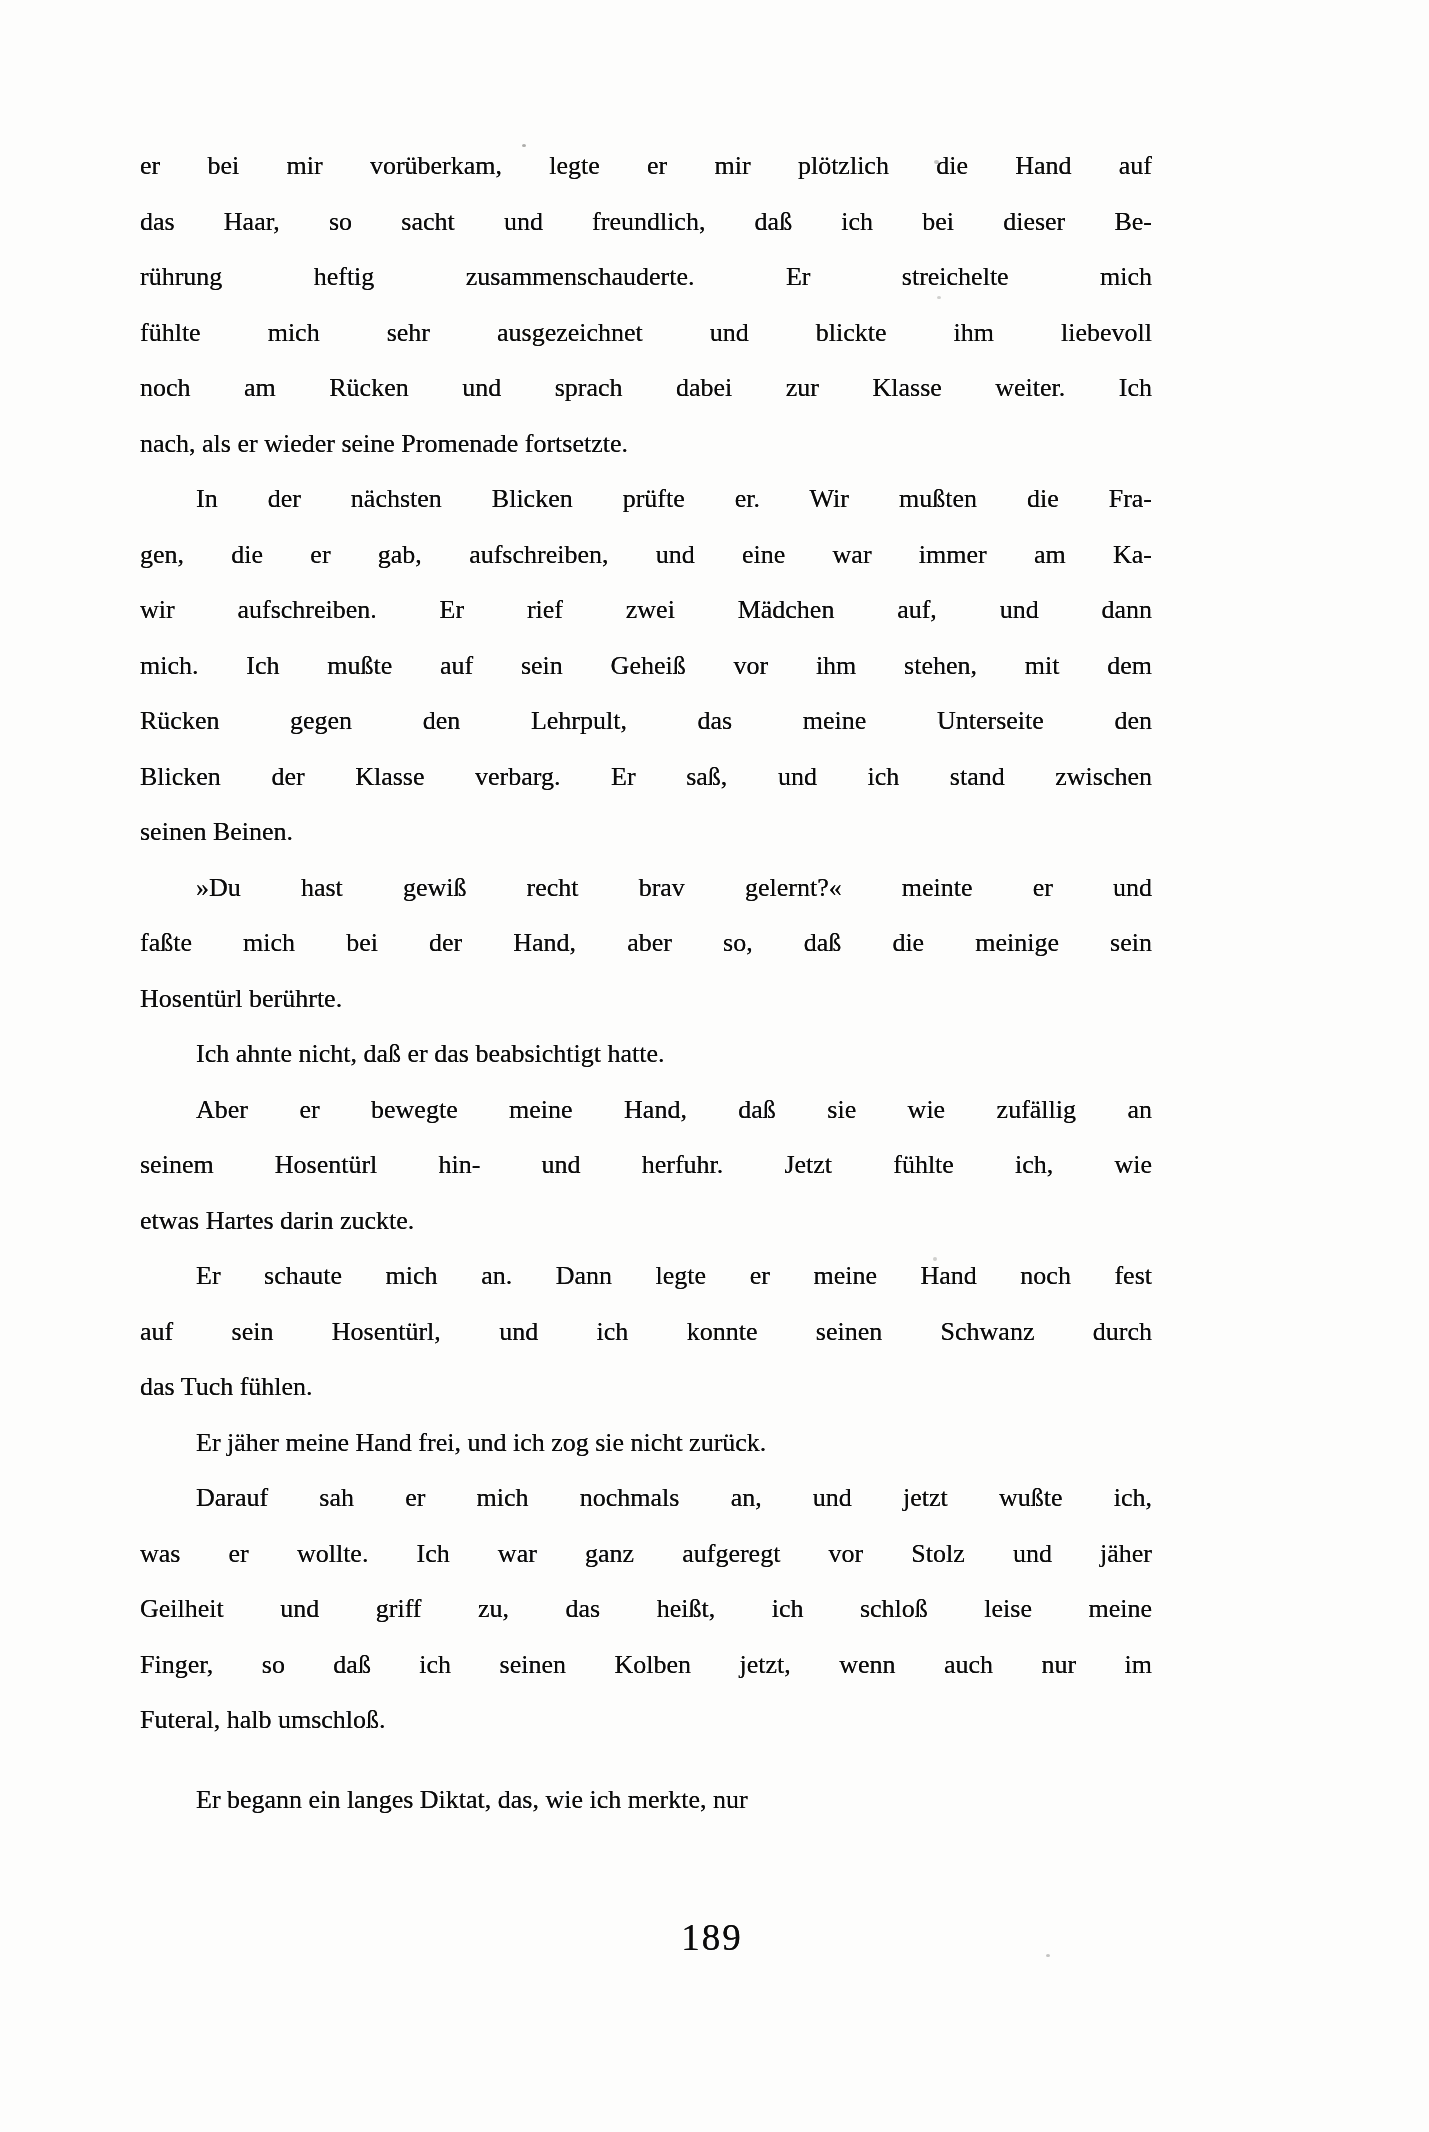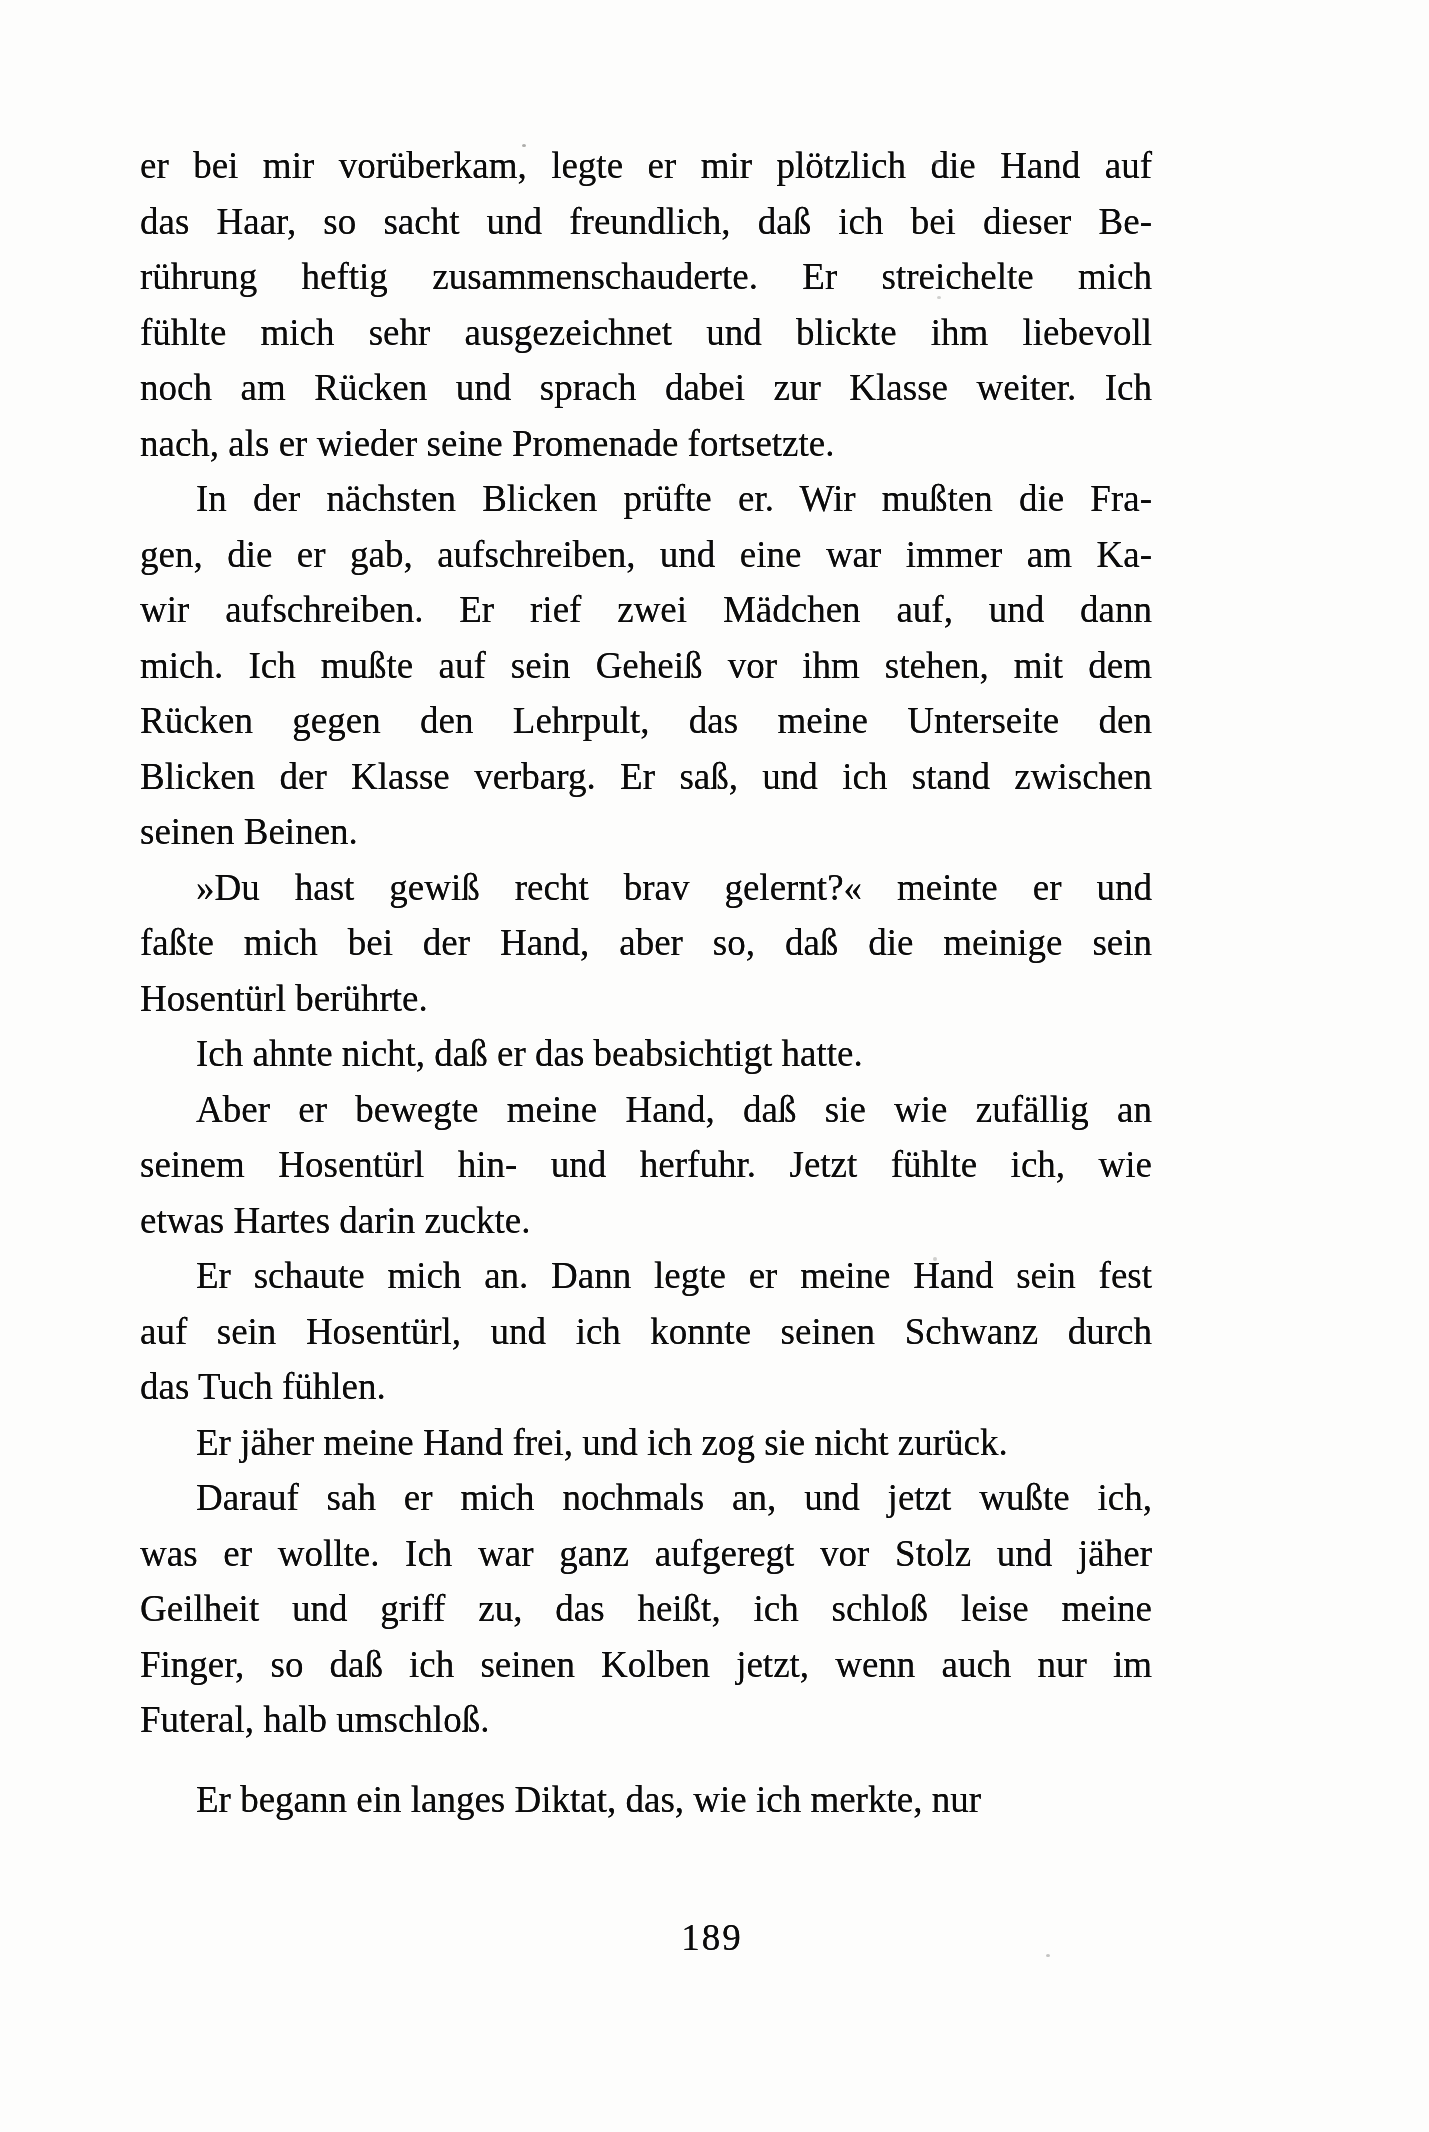--- a/index.html
+++ b/index.html
@@ -18,21 +18,21 @@
     height: 2132px;
     background: #fdfdfc;
     overflow: hidden;
     color: #0b0b0b;
   }
   .text-block {
     position: absolute;
     left: 140px;
     top: 138px;
     width: 1012px;
-    font-size: 37px;
+    font-size: 26px;
     line-height: 55.5px;
     color: #0b0b0b;
     text-shadow: 0 0 0.6px rgba(0,0,0,0.85);
   }
   .para { margin: 0; padding: 0; }
   .para.gap { margin-top: 24px; }
   .line {
     text-align: justify;
     text-align-last: justify;
     white-space: normal;
@@ -91,21 +91,21 @@
       </div>
       <div class="para indent">
         <div class="line first last">Ich ahnte nicht, daß er das beabsichtigt hatte.</div>
       </div>
       <div class="para indent">
         <div class="line first">Aber er bewegte meine Hand, daß sie wie zufällig an</div>
         <div class="line">seinem Hosentürl hin- und herfuhr. Jetzt fühlte ich, wie</div>
         <div class="line last">etwas Hartes darin zuckte.</div>
       </div>
       <div class="para indent">
-        <div class="line first">Er schaute mich an. Dann legte er meine Hand sein fest</div>
+        <div class="line first">Er schaute mich an. Dann legte er meine Hand noch fest</div>
         <div class="line">auf sein Hosentürl, und ich konnte seinen Schwanz durch</div>
         <div class="line last">das Tuch fühlen.</div>
       </div>
       <div class="para indent">
         <div class="line first last">Er jäher meine Hand frei, und ich zog sie nicht zurück.</div>
       </div>
       <div class="para indent">
         <div class="line first">Darauf sah er mich nochmals an, und jetzt wußte ich,</div>
         <div class="line">was er wollte. Ich war ganz aufgeregt vor Stolz und jäher</div>
         <div class="line">Geilheit und griff zu, das heißt, ich schloß leise meine</div>

